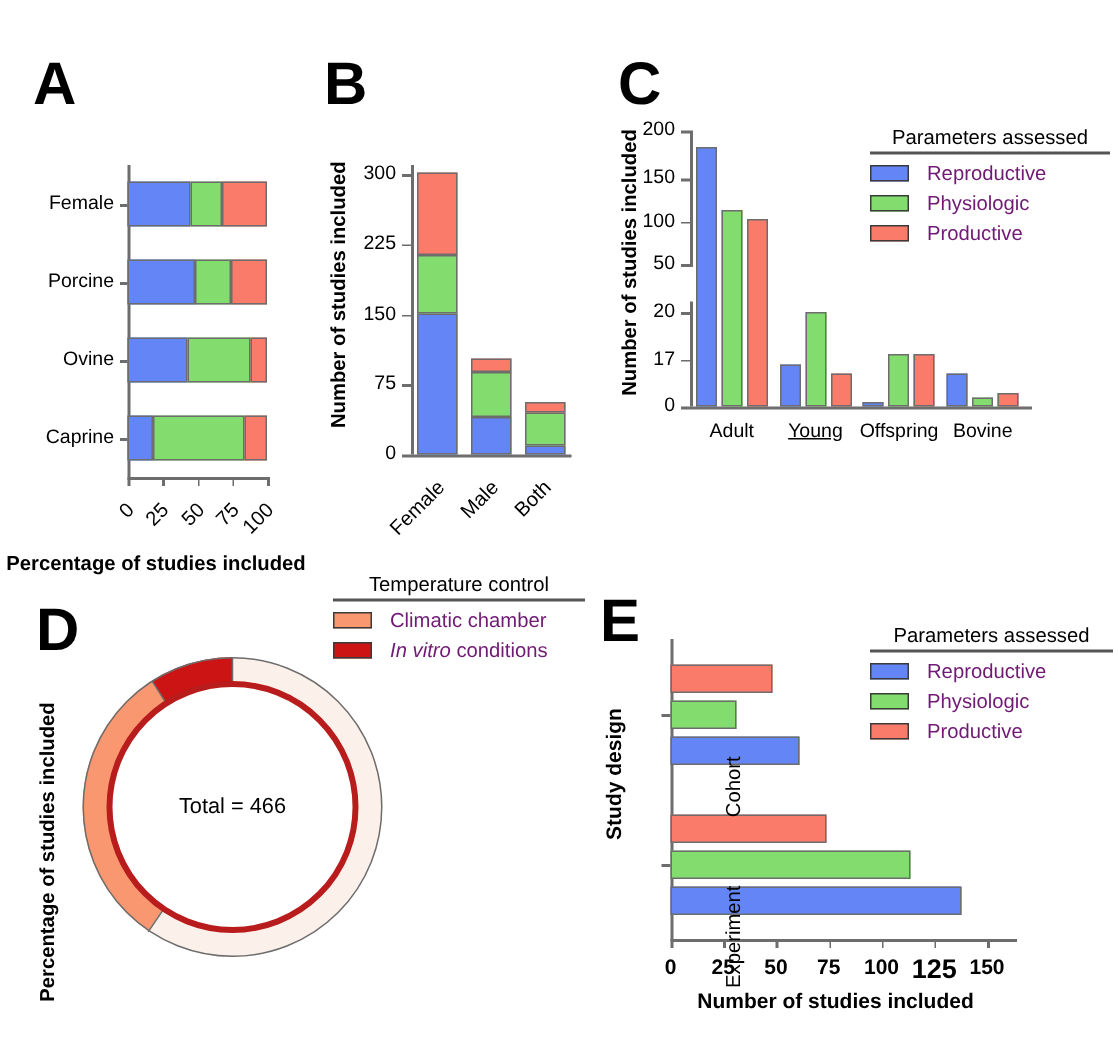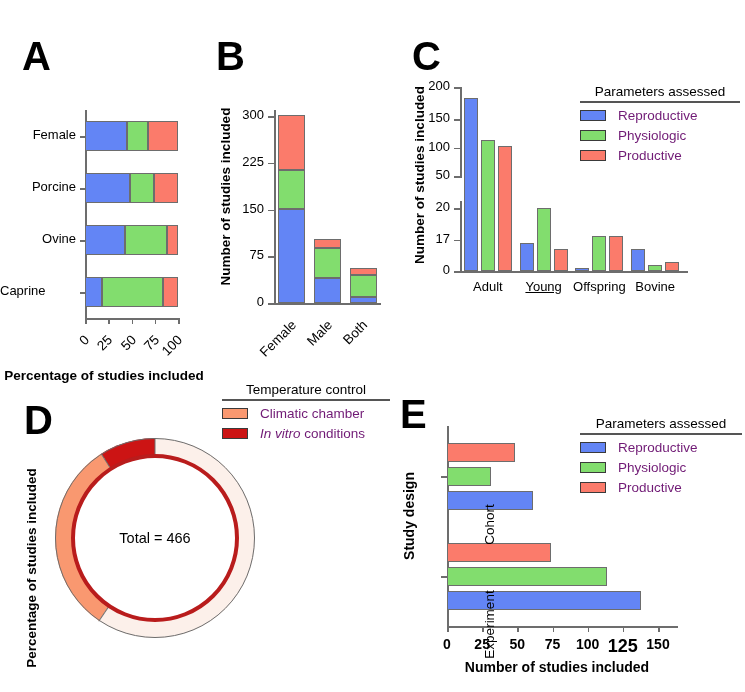--- a/index.html
+++ b/index.html
@@ -73,21 +73,21 @@
         <div class="tick" style="left:0px;top:151px;width:76px;text-align:right;">Porcine</div>
         <div class="bar" style="left:85px;top:197px;width:39.99000000000001px;height:30px;background:#6385f5;"></div>
         <div class="bar" style="left:124.99000000000001px;top:197px;width:41.849999999999994px;height:30px;background:#82dd6e;"></div>
         <div class="bar" style="left:166.84px;top:197px;width:11.159999999999997px;height:30px;background:#fb7b6b;"></div>
         <div class="tickmark" style="left:80px;top:212px;width:5px;height:1.5px;background:#6d6d6d;"></div>
         <div class="tick" style="left:0px;top:203px;width:76px;text-align:right;">Ovine</div>
         <div class="bar" style="left:85px;top:249px;width:16.739999999999995px;height:30px;background:#6385f5;"></div>
         <div class="bar" style="left:101.74px;top:249px;width:61.38000000000001px;height:30px;background:#82dd6e;"></div>
         <div class="bar" style="left:163.12px;top:249px;width:14.879999999999995px;height:30px;background:#fb7b6b;"></div>
         <div class="tickmark" style="left:80px;top:264px;width:5px;height:1.5px;background:#6d6d6d;"></div>
-        <div class="tick" style="left:0px;top:255px;width:76px;">Caprine</div>
+        <div class="tick" style="left:0px;top:255px;width:76px;text-align:right;">Caprine</div>
         <div class="tickmark" style="left:85px;top:290px;width:1.5px;height:6px;background:#6d6d6d;"></div>
         <div class="tick catlab rot" style="left:39px;top:302px;width:48px;">0</div>
         <div class="tickmark" style="left:108.25px;top:290px;width:1.5px;height:6px;background:#6d6d6d;"></div>
         <div class="tick catlab rot" style="left:62.25px;top:302px;width:48px;">25</div>
         <div class="tickmark" style="left:131.5px;top:290px;width:1.5px;height:6px;background:#6d6d6d;"></div>
         <div class="tick catlab rot" style="left:85.5px;top:302px;width:48px;">50</div>
         <div class="tickmark" style="left:154.75px;top:290px;width:1.5px;height:6px;background:#6d6d6d;"></div>
         <div class="tick catlab rot" style="left:108.75px;top:302px;width:48px;">75</div>
         <div class="tickmark" style="left:178px;top:290px;width:1.5px;height:6px;background:#6d6d6d;"></div>
         <div class="tick catlab rot" style="left:132px;top:302px;width:48px;">100</div>

